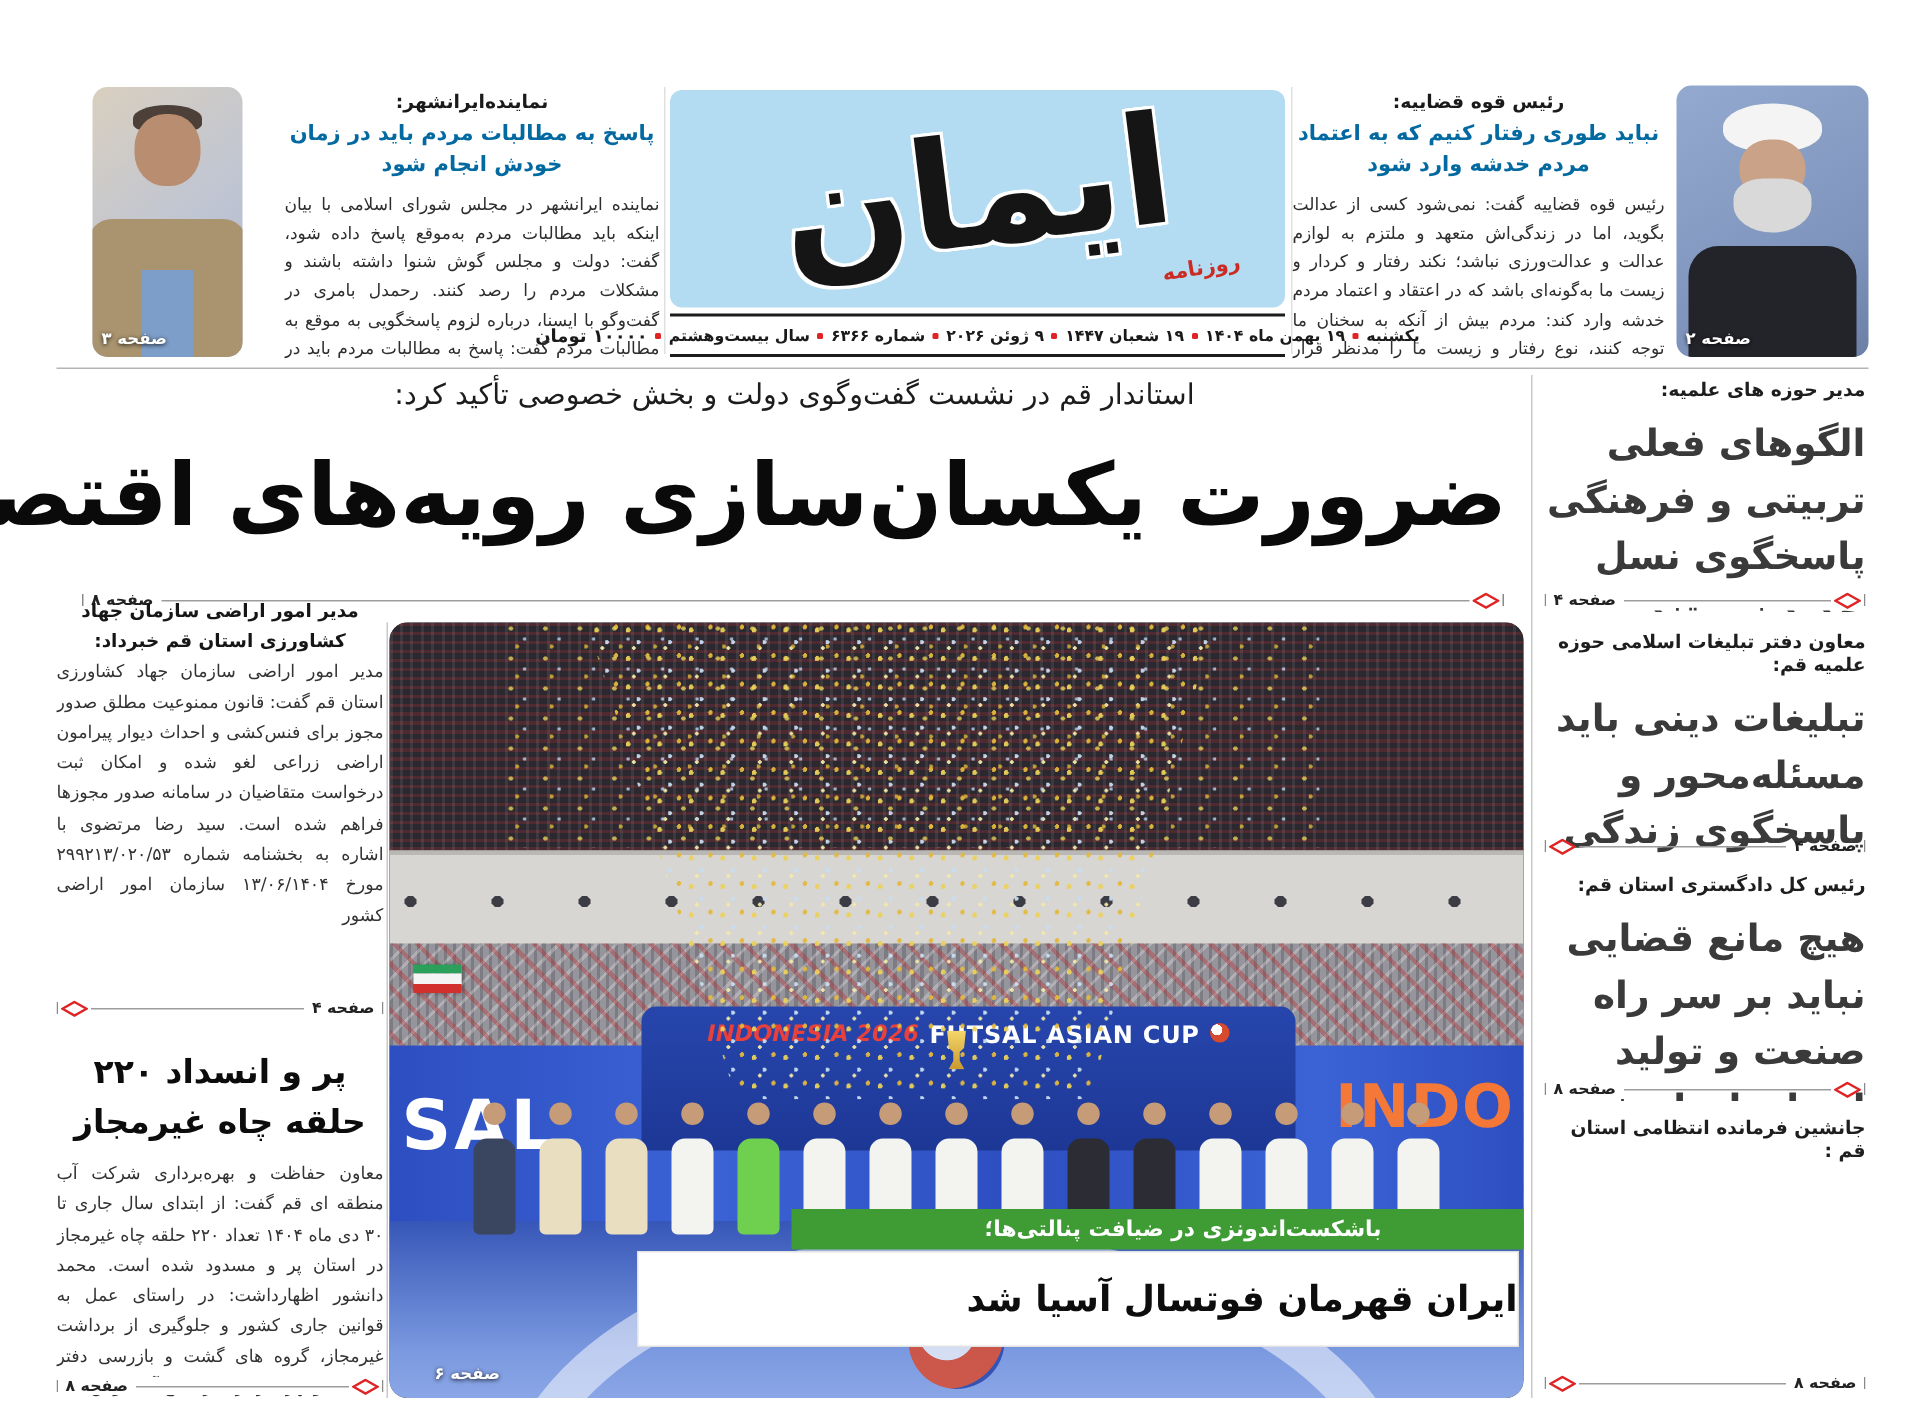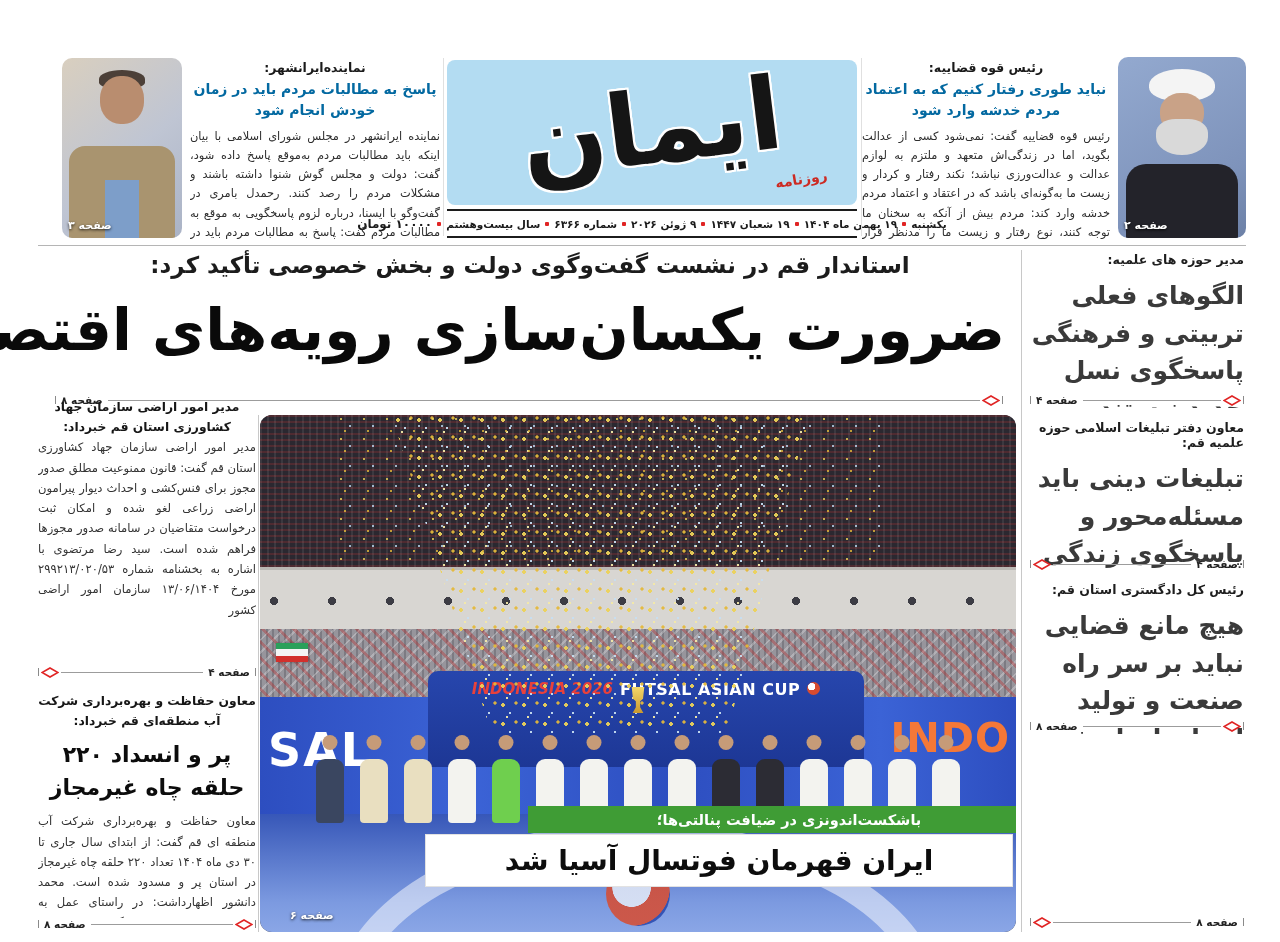--- a/index.html
+++ b/index.html
@@ -45,21 +45,21 @@
   .portrait2 .turban{position:absolute;top:12px;left:50%;transform:translateX(-50%);width:66px;height:32px;
                      background:#f4f4f4;border-radius:50% 50% 42% 42%;}
   .portrait2 .face{position:absolute;top:36px;left:50%;transform:translateX(-50%);width:44px;height:40px;
                    background:#c9a287;border-radius:46%;}
   .portrait2 .beard{position:absolute;top:62px;left:50%;transform:translateX(-50%);width:52px;height:36px;
                     background:#d9d9d9;border-radius:38% 38% 50% 50%;}
   .portrait2 .robe{position:absolute;bottom:0;left:50%;transform:translateX(-50%);width:112px;height:74px;
                    background:#23232a;border-radius:20px 20px 0 0;}
   
   .lead-kicker{position:absolute;left:55px;top:252px;width:950px;text-align:center;
-               font-size:23px;font-weight:bold;color:#1c1c1c;}
+               font-size:19px;font-weight:normal;color:#1c1c1c;}
   .lead-headline{position:absolute;left:55px;top:284px;width:950px;text-align:center;
                  font-size:58px;font-weight:bold;color:#0a0a0a;white-space:nowrap;line-height:1.6;}
   
   .pageline{position:absolute;display:flex;align-items:center;direction:ltr;height:12px;}
   .pageline .tick{width:1px;height:8px;background:#8a8a8a;flex:0 0 auto;}
   .pageline .line{flex:1;height:1px;background:#9c9c9c;}
   .pageline .pl-label{font-size:10.5px;font-weight:bold;color:#222;padding:0 5px;white-space:nowrap;direction:rtl;}
   .pageline svg{display:block;margin:0 2px;flex:0 0 auto;}
   
   .rc-art{position:absolute;left:1030px;width:214px;overflow:hidden;}
@@ -130,23 +130,23 @@
                      radial-gradient(circle 1.2px at 8px 17px,#f4e9a8 98%,transparent);
     background-size:21px 19px;}
   .confetti2{position:absolute;left:10%;top:0;width:72%;height:150px;z-index:5;opacity:.8;
     background-image:radial-gradient(circle 1.5px at 5px 4px,#ecd25a 98%,transparent),
                      radial-gradient(circle 1.2px at 14px 11px,#bcd8f0 98%,transparent),
                      radial-gradient(circle 1.4px at 9px 16px,#e4b93c 98%,transparent);
     background-size:23px 20px;}
   .cap-green{position:absolute;left:228px;top:391px;width:522px;height:27px;z-index:10;background:#3f9c35;
              display:flex;align-items:center;justify-content:center;color:#fff;
              font-size:14.5px;font-weight:bold;margin-left:40px;}
-  .cap-white{position:absolute;left:166px;top:420px;width:586px;height:51px;z-index:10;background:#fff;
-             display:flex;align-items:center;justify-content:center;color:#0d0d0d;
-             font-size:28px;font-weight:bold;box-shadow:0 0 0 1px #e2e2e2;}
+  .cap-white{position:absolute;left:166px;top:420px;width:586px;height:62px;z-index:10;background:#fff;
+             display:flex;align-items:center;justify-content:flex-start;color:#0d0d0d;
+             font-size:24px;font-weight:bold;box-shadow:0 0 0 1px #e2e2e2;}
 </style>
 </head>
 <body>
 
 <div class="page">
 
   <div class="mast-box">
     <span class="mast-logo">ایمان</span>
     <span class="mast-sub">روزنامه</span>
   </div>
@@ -159,21 +159,21 @@
     <span class="dot"></span>
     <span>۹ ژوئن ۲۰۲۶</span>
     <span class="dot"></span>
     <span>شماره ۶۳۶۶</span>
     <span class="dot"></span>
     <span>سال بیست‌وهشتم</span>
     <span class="dot"></span>
     <span class="price">۱۰۰۰۰ تومان</span>
   </div>
 
-  <div class="tb-photo portrait1" style="left:62px;top:58px;width:120px;height:180px;">
+  <div class="tb-photo portrait1" style="left:62px;top:58px;width:100px;height:180px;">
     <div class="hair"></div>
     <div class="head"></div>
     <div class="suit"></div>
     <div class="shirt"></div>
     <div class="photo-page">صفحه ۳</div>
   </div>
   <div class="tb-text" style="left:190px;top:60px;width:250px;height:180px;">
     <div class="tb-kicker">نماینده‌ایرانشهر:</div>
     <div class="tb-headline">پاسخ به مطالبات مردم باید در زمان خودش انجام شود</div>
     <div class="tb-body">نماینده ایرانشهر در مجلس شورای اسلامی با بیان اینکه باید مطالبات مردم به‌موقع پاسخ داده شود، گفت: دولت و مجلس گوش شنوا داشته باشند و مشکلات مردم را رصد کنند. رحمدل بامری در گفت‌وگو با ایسنا، درباره لزوم پاسخگویی به موقع به مطالبات مردم گفت: پاسخ به مطالبات مردم باید در زمان خودش انجام شود تا اثرگذاری لازم را داشته باشد. وی با اشاره به تاریخچه بررسی طرح مربوط به برگزاری راهپیمایی‌ها و تجمعات گفت: در</div>
@@ -246,20 +246,21 @@
       <span class="pl-label">صفحه ۸</span>
       <span class="line"></span>
       <svg width="18" height="11">
           <polygon points="9,1 17,5.5 9,10 1,5.5" fill="#fff" stroke="#e02424" stroke-width="1.6"></polygon>
         </svg>
       <span class="tick"></span>
     </div>
   </div>
 
   <div class="rc-art" style="top:744px;height:186px;">
+    <div class="rc-kicker">جانشین فرمانده انتظامی استان قم :</div>
     <div class="pageline">
       <span class="tick"></span>
       <svg width="18" height="11">
           <polygon points="9,1 17,5.5 9,10 1,5.5" fill="#fff" stroke="#e02424" stroke-width="1.6"></polygon>
         </svg>
       <span class="line"></span>
       <span class="pl-label">صفحه ۸</span>
       <span class="tick"></span>
     </div>
   </div>
@@ -272,21 +273,20 @@
       <svg width="18" height="11">
           <polygon points="9,1 17,5.5 9,10 1,5.5" fill="#fff" stroke="#e02424" stroke-width="1.6"></polygon>
         </svg>
       <span class="line"></span>
       <span class="pl-label">صفحه ۴</span>
       <span class="tick"></span>
     </div>
   </div>
 
   <div class="lc-art" style="top:692px;height:240px;">
-    <div class="lc-kicker">معاون حفاظت و بهره‌برداری شرکت آب منطقه‌ای قم خبرداد:</div>
     <div class="lc-headline">پر و انسداد ۲۲۰ حلقه چاه غیرمجاز</div>
     <div class="lc-body">معاون حفاظت و بهره‌برداری شرکت آب منطقه ای قم گفت: از ابتدای سال جاری تا ۳۰ دی ماه ۱۴۰۴ تعداد ۲۲۰ حلقه چاه غیرمجاز در استان پر و مسدود شده است. محمد دانشور اظهارداشت: در راستای عمل به قوانین جاری کشور و جلوگیری از برداشت غیرمجاز، گروه های گشت و بازرسی دفتر حفاظت و بهره برداری از منابع آب موفق</div>
     <div class="pageline" style="background:#fff;">
       <span class="tick"></span>
       <span class="pl-label">صفحه ۸</span>
       <span class="line"></span>
       <svg width="18" height="11">
           <polygon points="9,1 17,5.5 9,10 1,5.5" fill="#fff" stroke="#e02424" stroke-width="1.6"></polygon>
         </svg>
       <span class="tick"></span>

